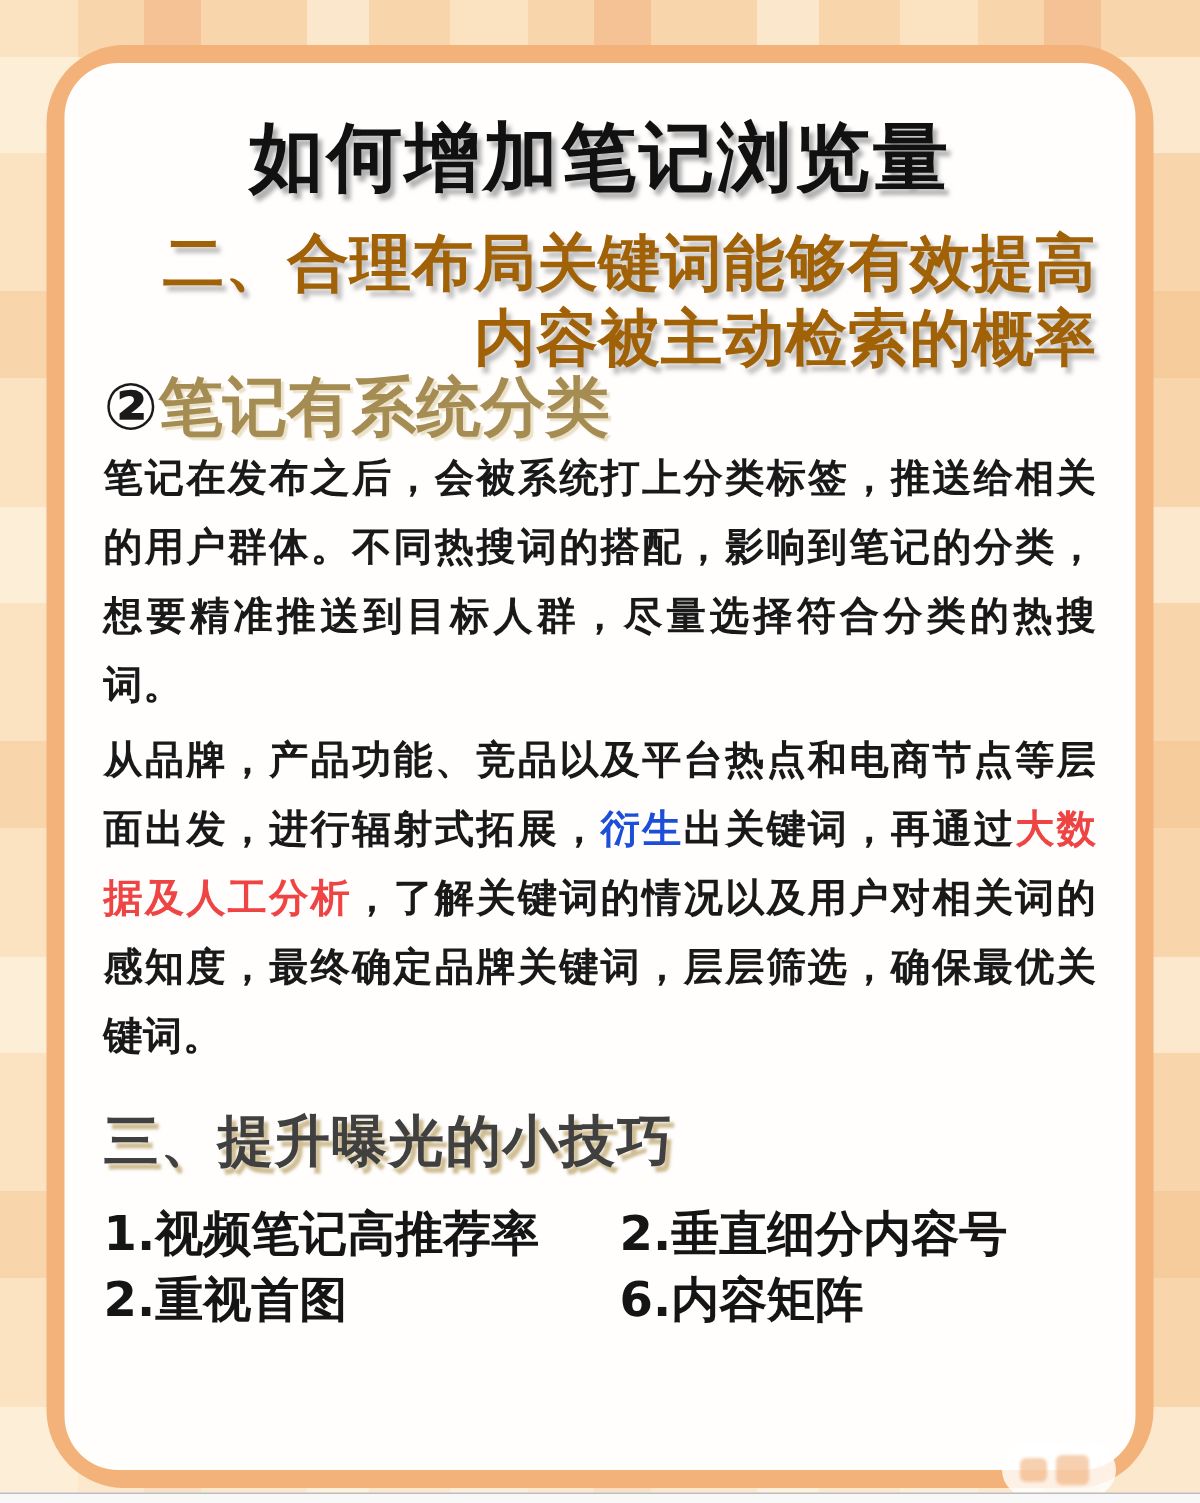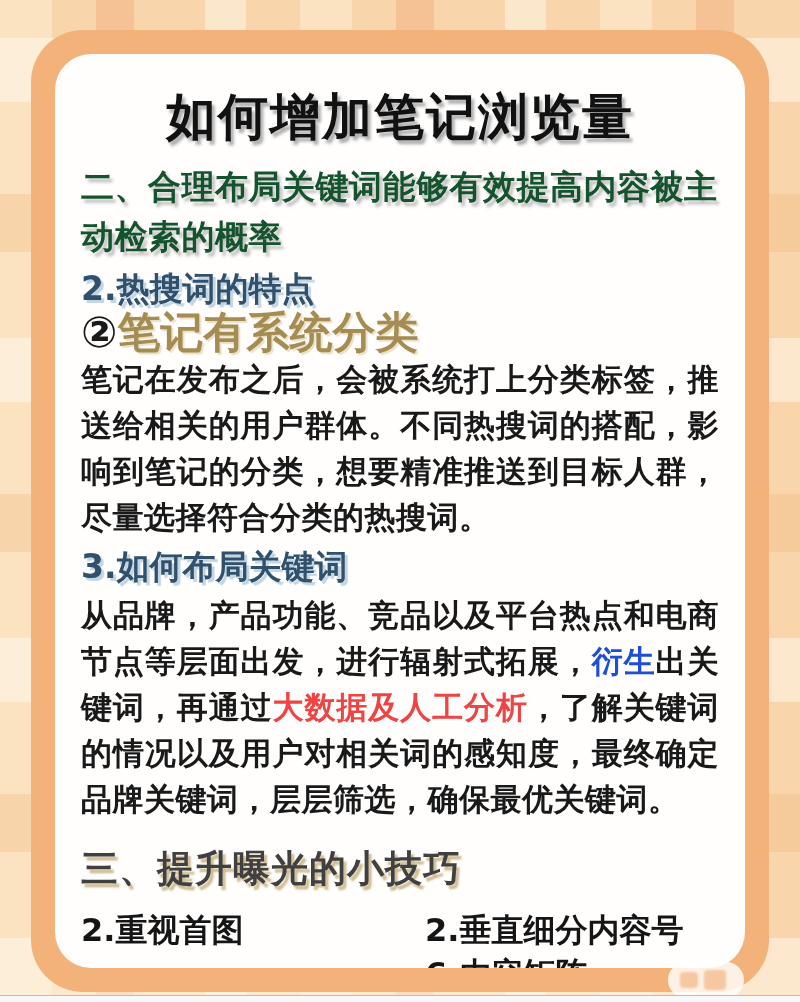--- a/index.html
+++ b/index.html
@@ -31,21 +31,21 @@
         #f8d5ab 246px, #f8d5ab 300px);
   }
   .frame {
     position: absolute;
     left: 31px;
     right: 31px;
     top: 30px;
     bottom: 10px;
     background: #f2b279;
     border-radius: 52px;
-    padding: 24px;
+    padding: 12px;
     box-sizing: border-box;
   }
   .card {
     width: 100%;
     height: 100%;
     background: #fffefd;
     border-radius: 36px;
     box-sizing: border-box;
     padding: 18px 26px 0 26px;
     overflow: hidden;
@@ -54,27 +54,28 @@
     text-align: center;
     font-size: 50px;
     font-weight: bold;
     color: #111111;
     letter-spacing: 2px;
     line-height: 66px;
     margin-top: 12px;
     text-shadow: 3px 4px 3px rgba(110,110,110,0.55);
   }
   .h2 {
-    font-size: 33px;
+    font-size: 41px;
     font-weight: bold;
-    color: #14532d;
+    color: #a16207;
     line-height: 50px;
     margin-top: 12px;
     letter-spacing: 0.5px;
     text-shadow: 3px 4px 3px rgba(130,130,130,0.5);
+    text-align: right;
   }
   .hblue {
     font-size: 33px;
     font-weight: bold;
     color: #30506b;
     line-height: 42px;
     margin-top: 6px;
     text-shadow: 3px 3px 1px #c2d5e4;
   }
   .hgold {
@@ -83,21 +84,21 @@
     color: #a58c52;
     line-height: 40px;
     margin-top: 2px;
     text-shadow: 2px 2px 1px rgba(220,205,165,0.6);
   }
   .hgold .marker {
     color: #1a1a1a;
     text-shadow: none;
   }
   .para {
-    font-size: 31px;
+    font-size: 26px;
     font-weight: bold;
     color: #191919;
     line-height: 46px;
     margin: 4px 0 0 0;
     letter-spacing: 0.5px;
     text-align: justify;
   }
   .hl-light { color: #1d4ed8; }
   .hl-orange { color: #ef4444; }
   .h3 {
@@ -154,34 +155,33 @@
 <body>
 
 <div class="bg">
   <div class="frame">
     <div class="card">
 
       <div class="title">如何增加笔记浏览量</div>
 
       <div class="h2">二、合理布局关键词能够有效提高内容被主动检索的概率</div>
 
-      <div class="hblue">2.热搜词的特点</div>
 
       <div class="hgold"><span class="marker">②</span><span>笔记有系统分类</span></div>
 
       <p class="para">笔记在发布之后，会被系统打上分类标签，推送给相关的用户群体。不同热搜词的搭配，影响到笔记的分类，想要精准推送到目标人群，尽量选择符合分类的热搜词。</p>
 
-      <div class="hblue">3.如何布局关键词</div>
 
       <p class="para"><span>从品牌，产品功能、竞品以及平台热点和电商节点等层面出发，进行辐射式拓展，</span><span class="hl-light">衍生</span><span>出关键词，再通过</span><span class="hl-orange">大数据及人工分析</span><span>，了解关键词的情况以及用户对相关词的感知度，最终确定品牌关键词，层层筛选，确保最优关键词。</span></p>
 
       <div class="h3">三、提升曝光的小技巧</div>
 
       <div class="tips">
         <div class="tips-col1">
+          <div class="tip">1.视频笔记高推荐率</div>
           <div class="tip">2.重视首图</div>
 
         </div>
         <div class="tips-col2">
           <div class="tip">2.垂直细分内容号</div>
           <div class="tip">6.内容矩阵</div>
 
         </div>
       </div>
 

